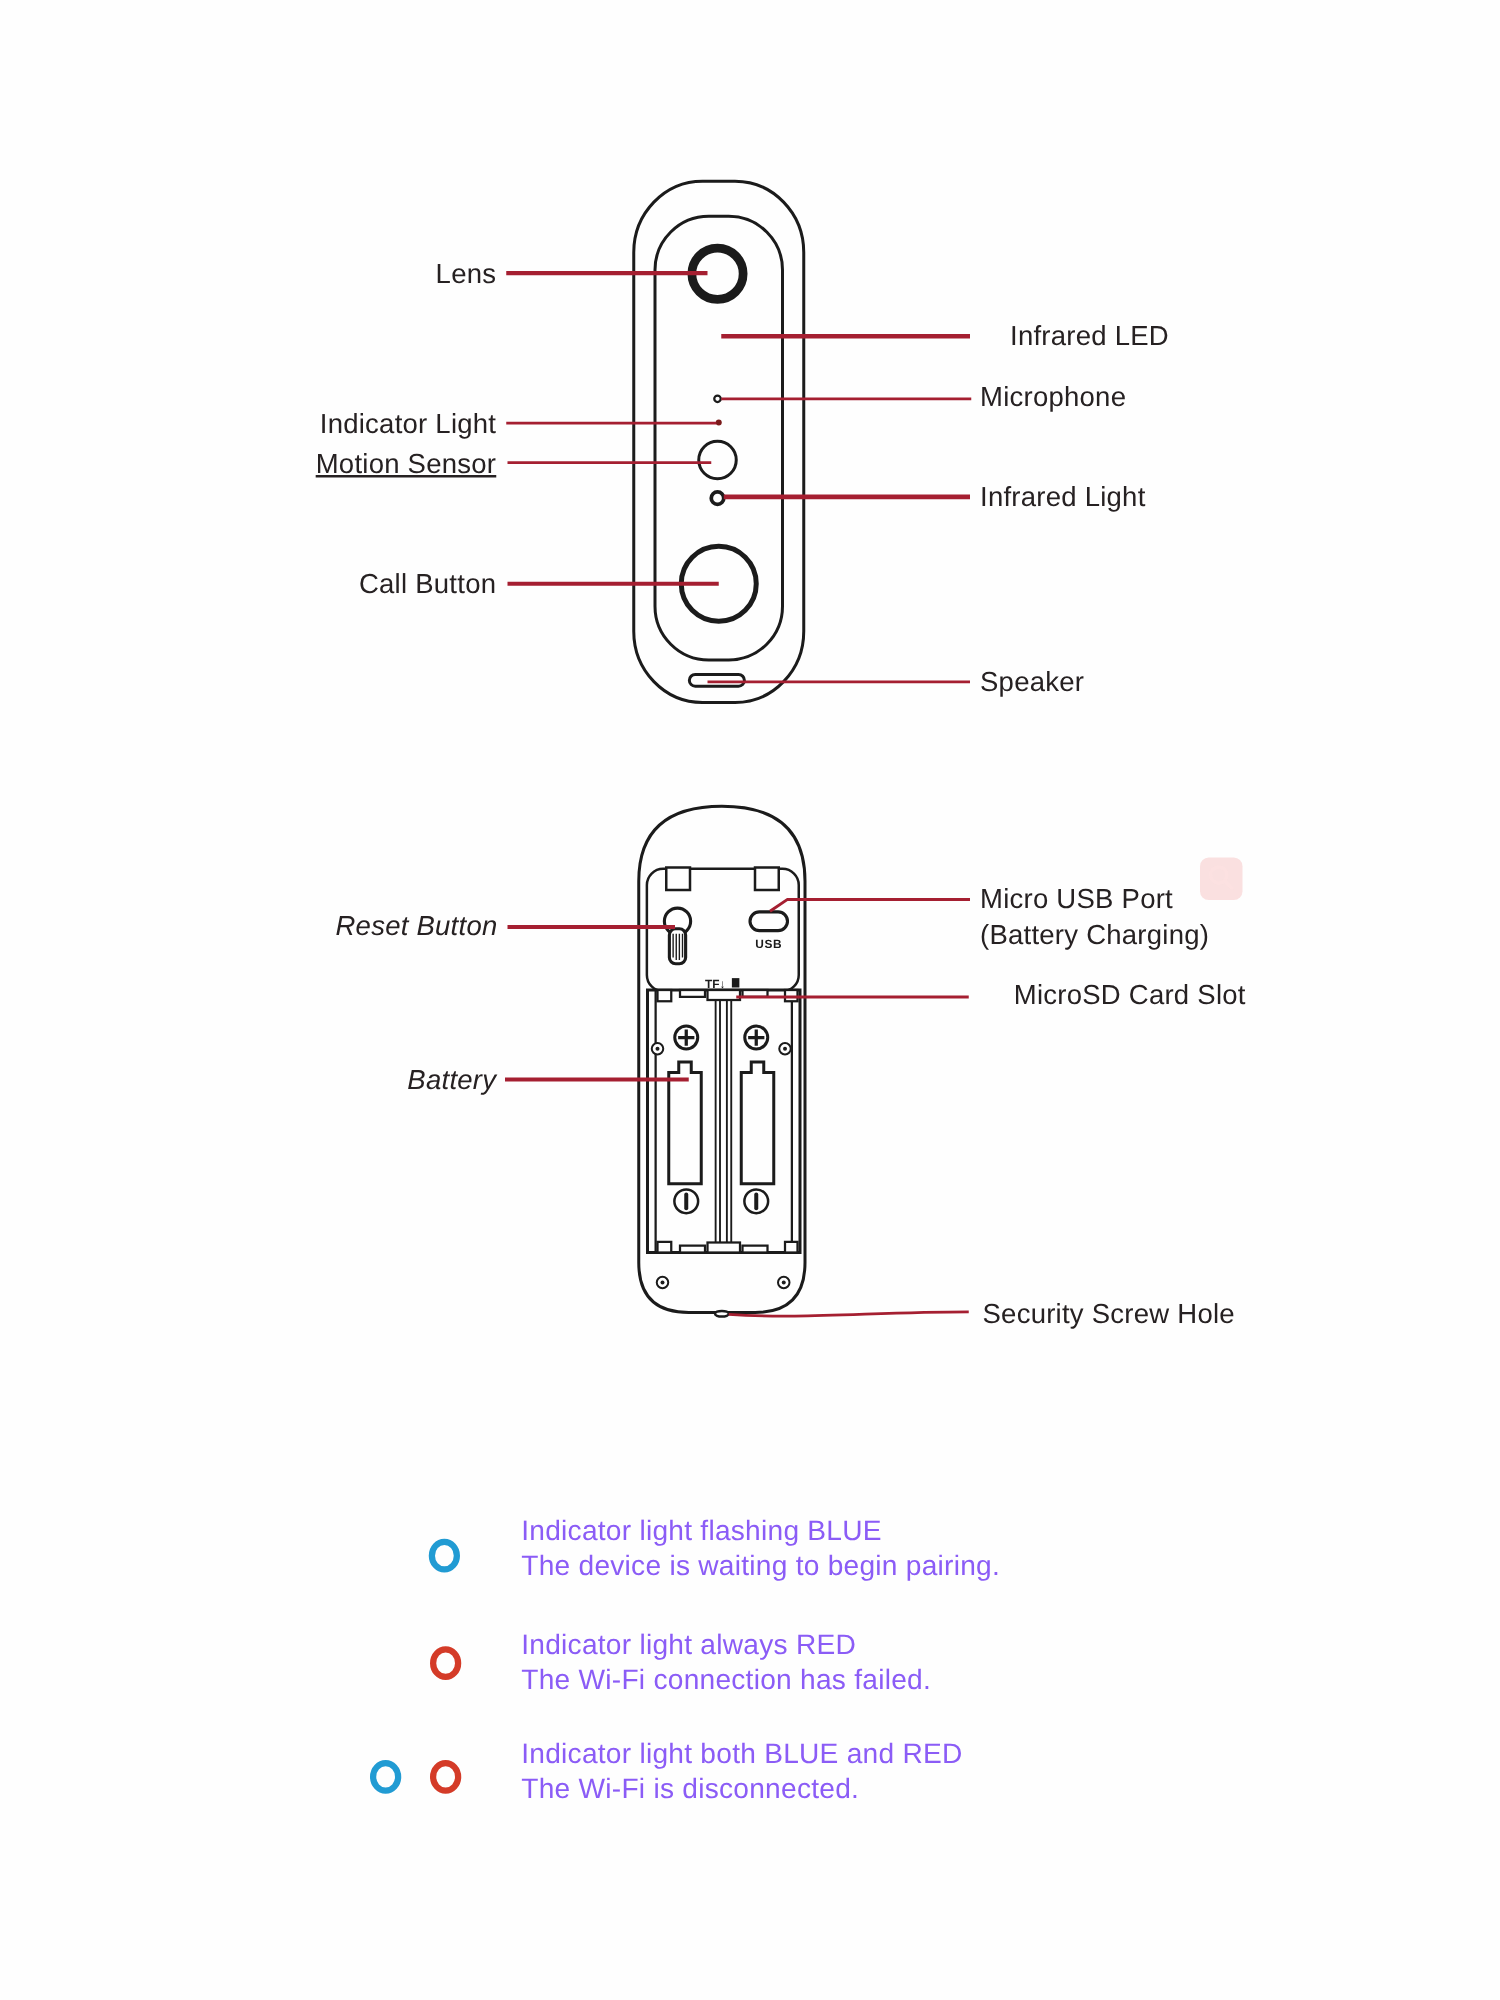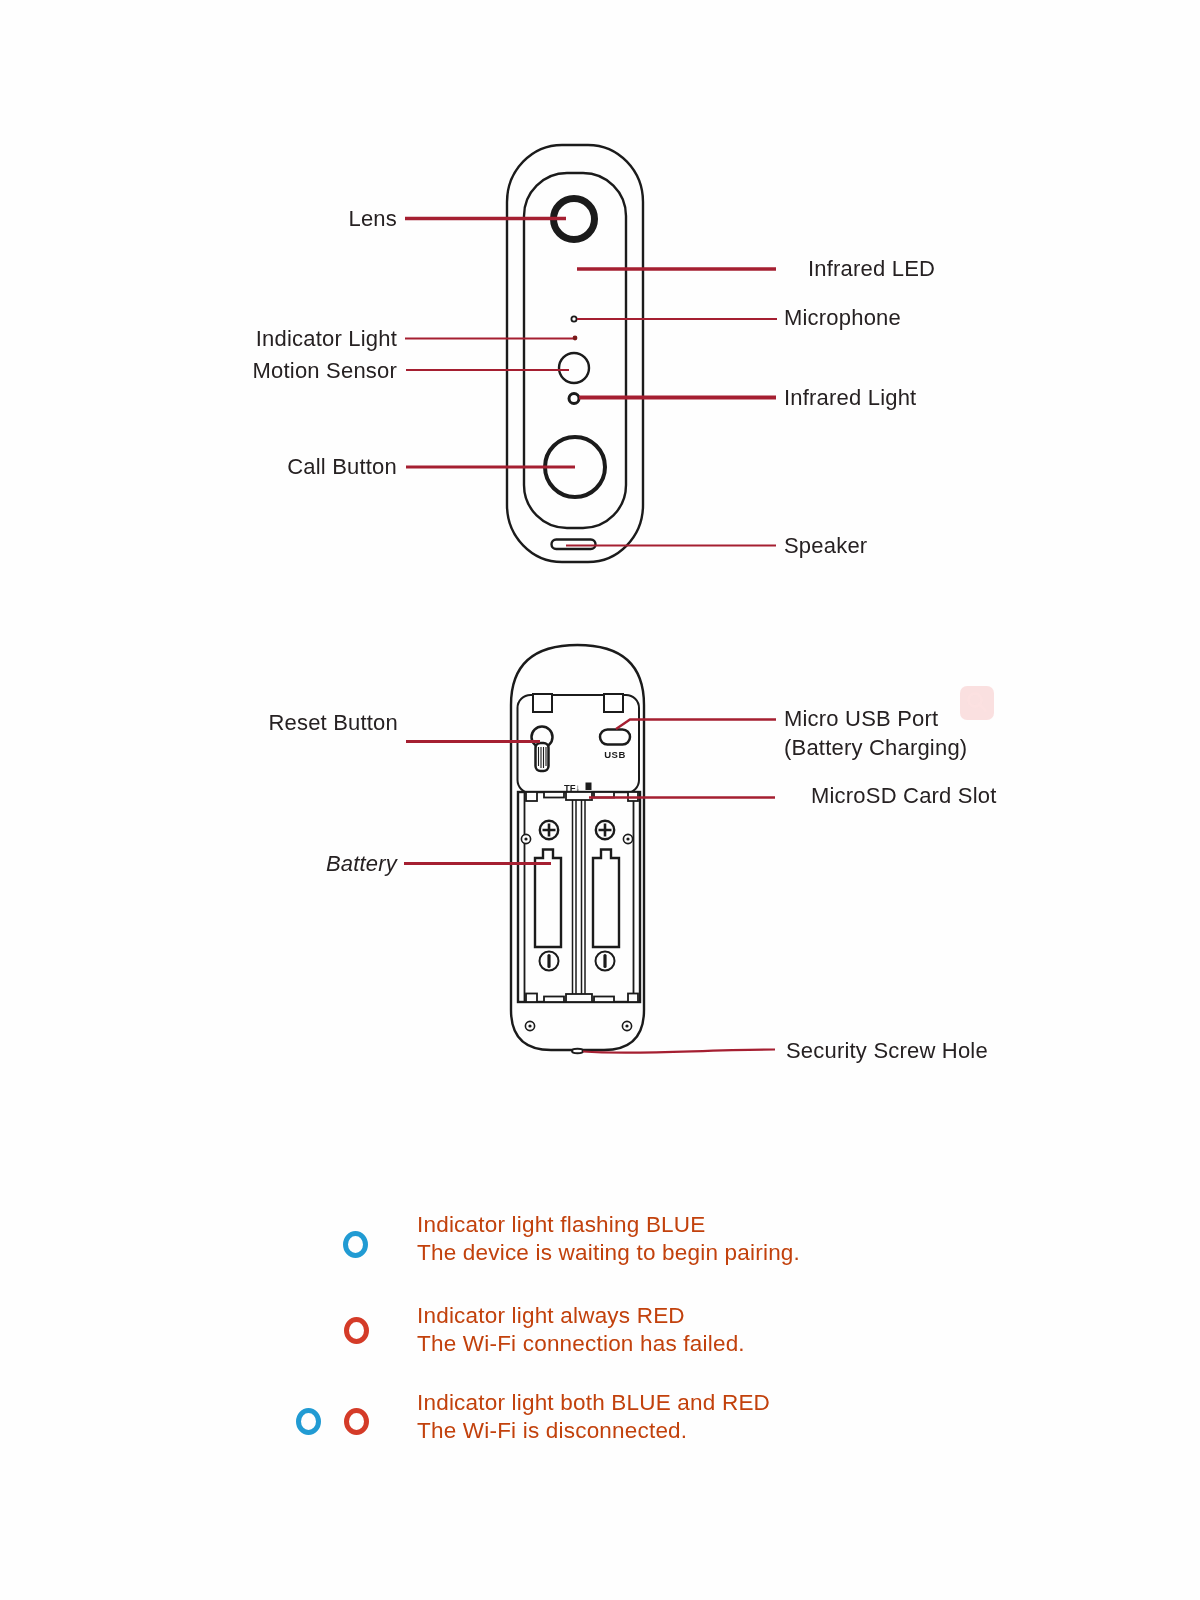--- a/index.html
+++ b/index.html
@@ -7,21 +7,21 @@
     position:relative;width:1200px;height:1600px;background:#fefefe;overflow:hidden;
     font-family:"Liberation Sans", sans-serif;color:#262122;
   }
   .art{position:absolute;left:0;top:0;}
   .lbl{
     position:absolute;font-size:22px;line-height:26px;white-space:nowrap;
     color:#262122;transform:translateY(-50%);letter-spacing:.2px;
   }
   .lbl.r{text-align:right;}
   .legend-text{
-    position:absolute;font-size:22.5px;line-height:28px;letter-spacing:.2px;color:#c2410c;
+    position:absolute;font-size:22.5px;line-height:28px;letter-spacing:.2px;color:#8b5cf6;
   }
   .ring{
     position:absolute;width:25px;height:27px;border-radius:50%;
     box-sizing:border-box;background:transparent;
   }
   .ring.blue{border:5.5px solid #219bd3;}
   .ring.red{border:5.5px solid #d43b28;}
   .watermark{
     position:absolute;left:960px;top:686px;width:34px;height:34px;border-radius:7px;
     background:rgba(242,163,163,.33);
@@ -126,29 +126,29 @@
       <path d="M406 741.5 H540" stroke-width="3.2"></path>
       <path d="M404 863.5 H551" stroke-width="3.2"></path>
       <path d="M616 729 L630 719.5 H776" stroke-width="2.4"></path>
       <path d="M589 797.5 H775" stroke-width="2.4"></path>
       <path d="M583 1051.5 C640 1055.5 700 1049.5 775 1049.5" stroke-width="2.2"></path>
     </g>
   </svg>
 
   <div class="lbl r" style="right:803px;top:219px;margin-left:13px;">Lens</div>
   <div class="lbl r" style="right:803px;top:339px;">Indicator Light</div>
-  <div class="lbl r" style="right:803px;top:371px;">Motion Sensor</div>
+  <div class="lbl r" style="right:803px;top:371px;text-decoration:underline;">Motion Sensor</div>
   <div class="lbl r" style="right:803px;top:467px;text-align:right;">Call Button</div>
 
   <div class="lbl" style="left:784px;top:269px;margin-left:24px;">Infrared LED</div>
   <div class="lbl" style="left:784px;top:318px;">Microphone</div>
   <div class="lbl" style="left:784px;top:398px;">Infrared Light</div>
   <div class="lbl" style="left:784px;top:546px;">Speaker</div>
 
-  <div class="lbl r" style="right:802px;top:723px;">Reset Button</div>
+  <div class="lbl r" style="right:802px;top:741px;font-style:italic;">Reset Button</div>
   <div class="lbl r" style="right:803px;top:864px;font-style:italic;">Battery</div>
 
   <div class="lbl" style="left:784px;top:719px;">Micro USB Port</div>
   <div class="lbl" style="left:784px;top:748px;">(Battery Charging)</div>
   <div class="lbl" style="left:783px;top:796px;margin-left:28px;">MicroSD Card Slot</div>
   <div class="lbl" style="left:786px;top:1051px;">Security Screw Hole</div>
 
   <div>
     <span class="ring blue" style="left:342.5px;top:1230.5px;"></span>
     <div class="legend-text" style="left:417px;top:1211px;">

